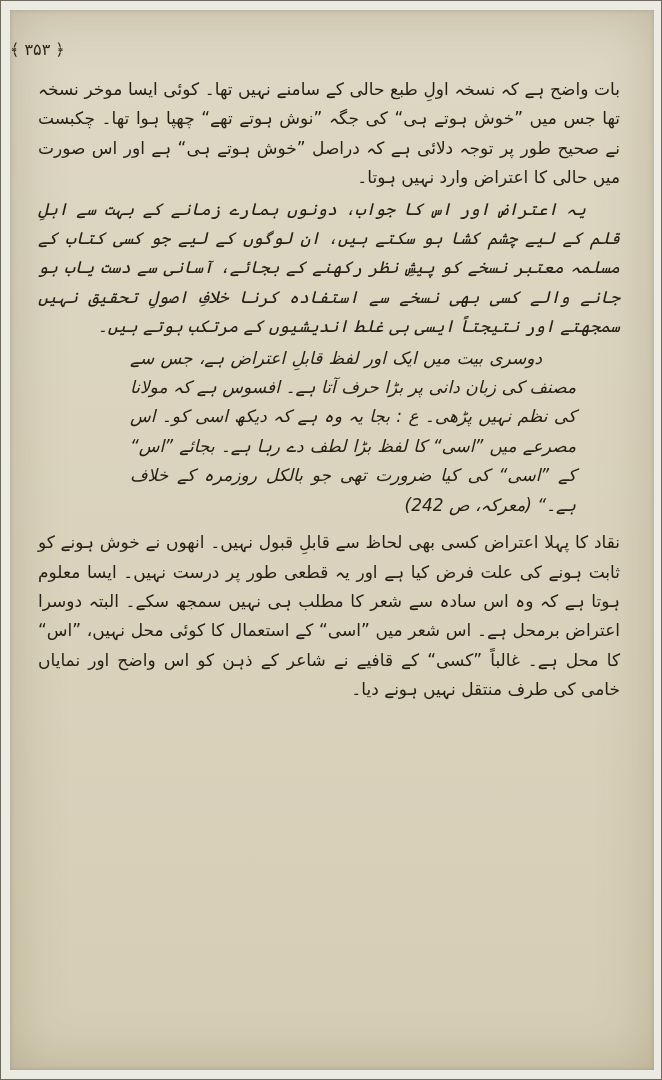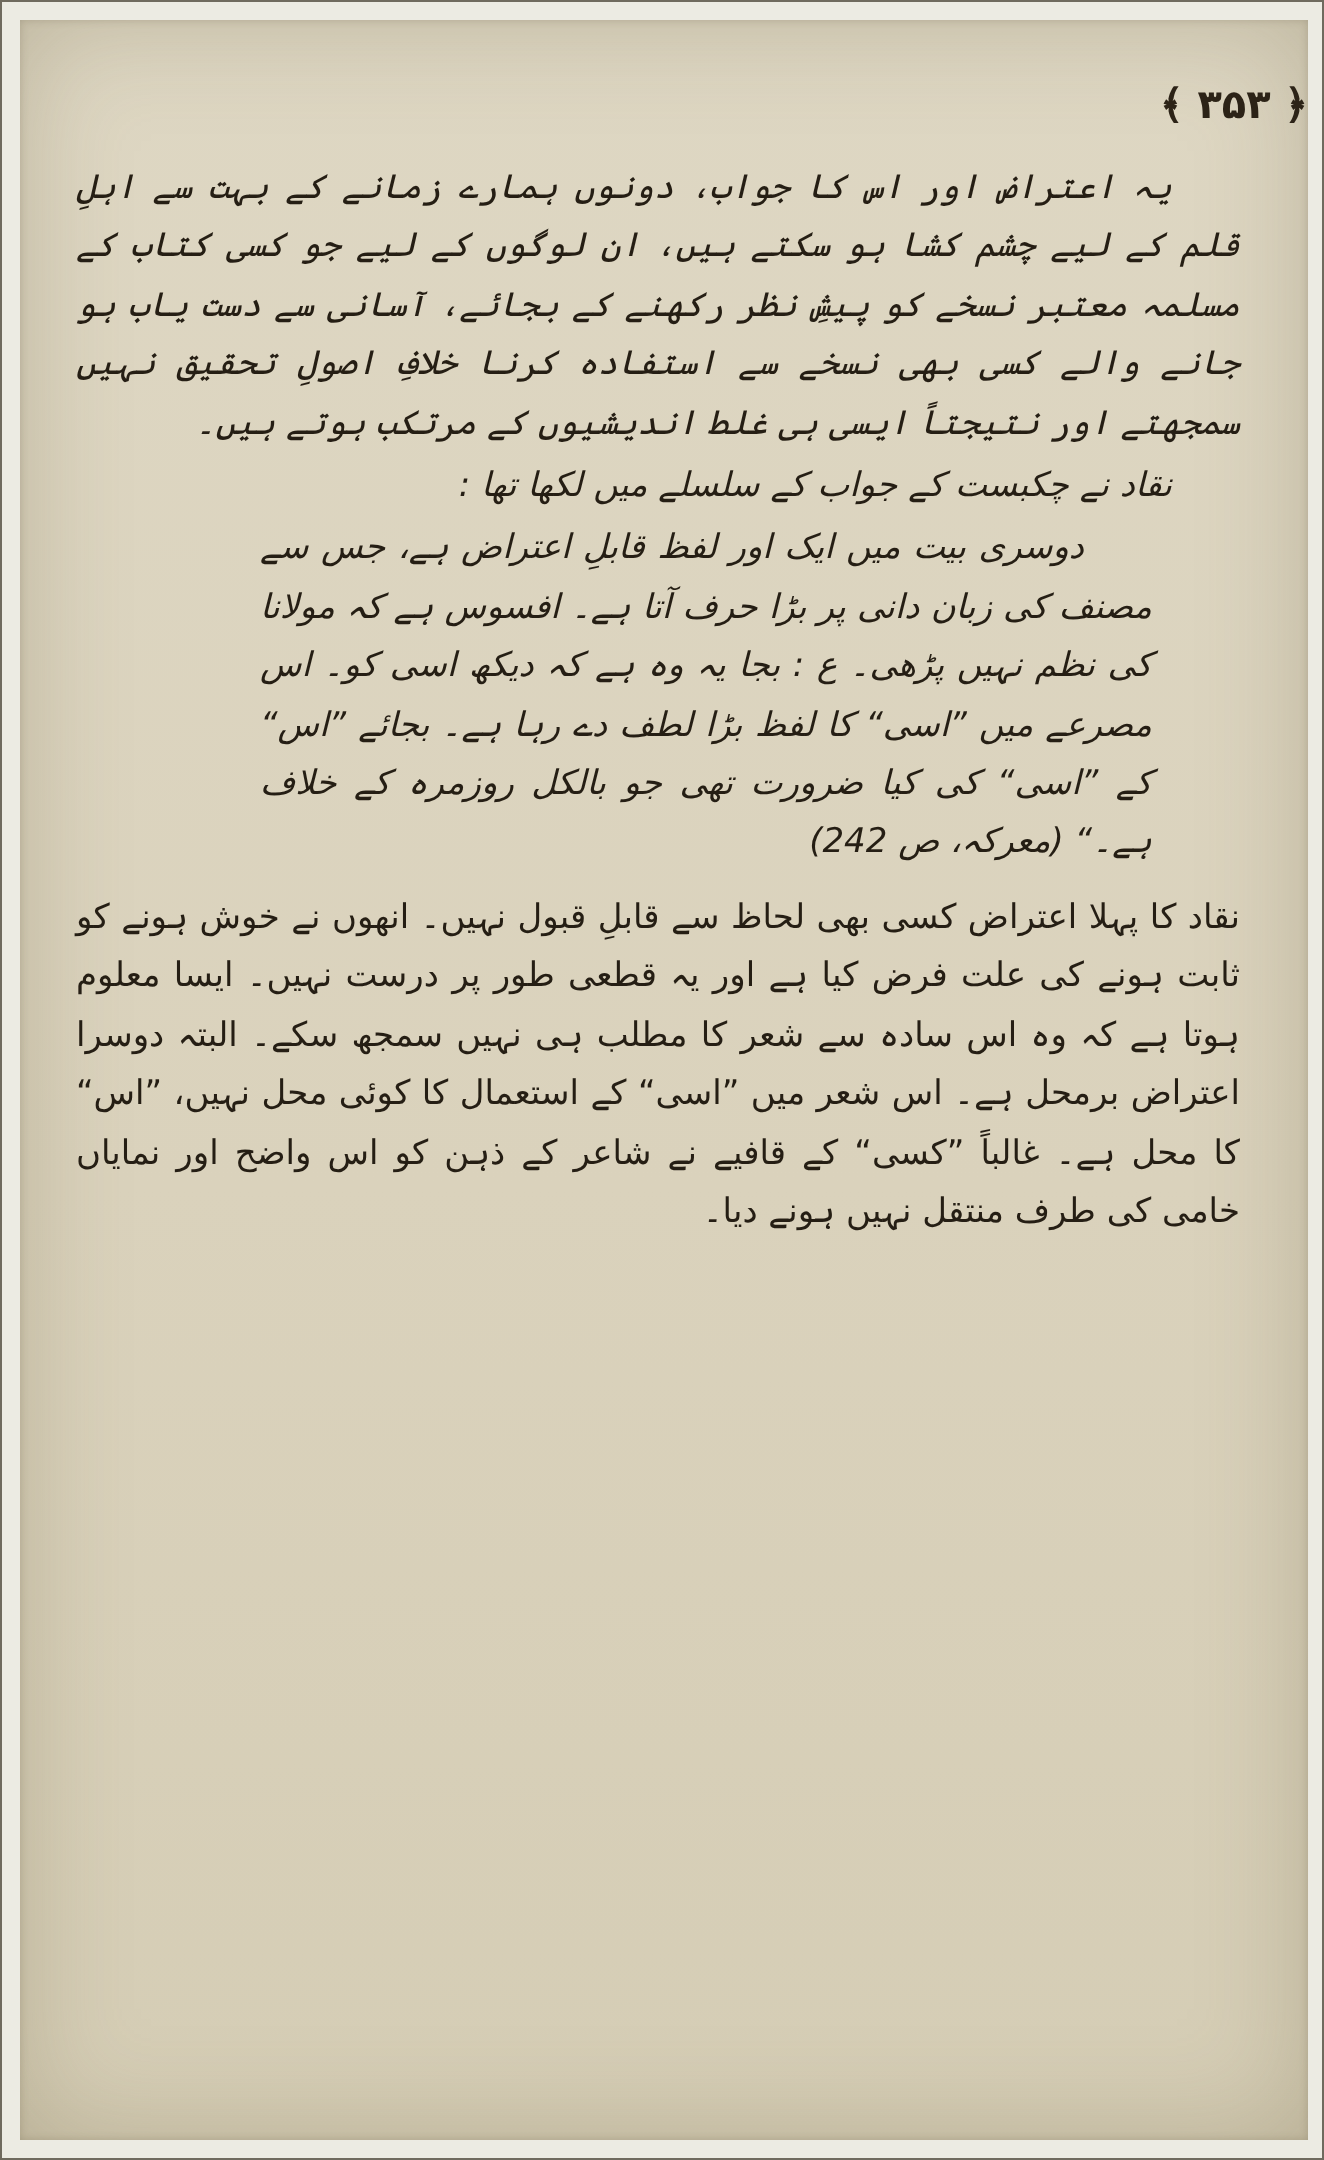--- a/index.html
+++ b/index.html
@@ -15,23 +15,23 @@
   }
   .page{
     position:absolute;
     top:9px;right:7px;bottom:9px;left:9px;
     background:linear-gradient(180deg,#ded7c3 0%,#dad2bc 55%,#d5cdb5 100%);
     box-shadow:inset 0 0 55px rgba(105,92,62,.28), inset 0 0 4px rgba(90,80,55,.25);
     overflow:hidden;
   }
   .page-number{
     margin-top:30px;
-    text-align:right;
-    font-size:20px;
-    font-weight:bold;
+    text-align:left;
+    font-size:16px;
+    font-weight:normal;
     color:#2c2317;
     letter-spacing:2px;
   }
   .content{
     direction:rtl;
     padding:16px 34px 0 28px;
     color:#251e14;
     font-size:17px;
     line-height:1.73;
     text-align:justify;
@@ -47,19 +47,19 @@
   .content p.quote.first{margin-top:6px;}
   .content p.quote.last{margin-bottom:8px;}
 </style>
 </head>
 <body>
 
 <div class="scan">
   <div class="page">
     <div class="page-number">﴿ ۳۵۳ ﴾</div>
     <div class="content" id="content">
+        <p class="body">بات واضح ہے کہ نسخہ اولِ طبع حالی کے سامنے نہیں تھا۔ کوئی ایسا موخر نسخہ تھا جس میں ”خوش ہوتے ہی“ کی جگہ ”نوش ہوتے تھے“ چھپا ہوا تھا۔ چکبست نے صحیح طور پر توجہ دلائی ہے کہ دراصل ”خوش ہوتے ہی“ ہے اور اس صورت میں حالی کا اعتراض وارد نہیں ہوتا۔</p>
         <p class="body indent">یہ اعتراض اور اس کا جواب، دونوں ہمارے زمانے کے بہت سے اہلِ قلم کے لیے چشم کشا ہو سکتے ہیں، ان لوگوں کے لیے جو کسی کتاب کے مسلمہ معتبر نسخے کو پیشِ نظر رکھنے کے بجائے، آسانی سے دست یاب ہو جانے والے کسی بھی نسخے سے استفادہ کرنا خلافِ اصولِ تحقیق نہیں سمجھتے اور نتیجتاً ایسی ہی غلط اندیشیوں کے مرتکب ہوتے ہیں۔</p>
-        <p class="body indent">نقاد نے چکبست کے جواب کے سلسلے میں لکھا تھا :</p>
         <p class="quote indent last">دوسری بیت میں ایک اور لفظ قابلِ اعتراض ہے، جس سے مصنف کی زبان دانی پر بڑا حرف آتا ہے۔ افسوس ہے کہ مولانا کی نظم نہیں پڑھی۔ ع : بجا یہ وہ ہے کہ دیکھ اسی کو۔ اس مصرعے میں ”اسی“ کا لفظ بڑا لطف دے رہا ہے۔ بجائے ”اس“ کے ”اسی“ کی کیا ضرورت تھی جو بالکل روزمرہ کے خلاف ہے۔“ (معرکہ، ص 242)</p>
         <p class="body">نقاد کا پہلا اعتراض کسی بھی لحاظ سے قابلِ قبول نہیں۔ انھوں نے خوش ہونے کو ثابت ہونے کی علت فرض کیا ہے اور یہ قطعی طور پر درست نہیں۔ ایسا معلوم ہوتا ہے کہ وہ اس سادہ سے شعر کا مطلب ہی نہیں سمجھ سکے۔ البتہ دوسرا اعتراض برمحل ہے۔ اس شعر میں ”اسی“ کے استعمال کا کوئی محل نہیں، ”اس“ کا محل ہے۔ غالباً ”کسی“ کے قافیے نے شاعر کے ذہن کو اس واضح اور نمایاں خامی کی طرف منتقل نہیں ہونے دیا۔</p>
       </div>
   </div>
 </div>
 
 </body></html>

